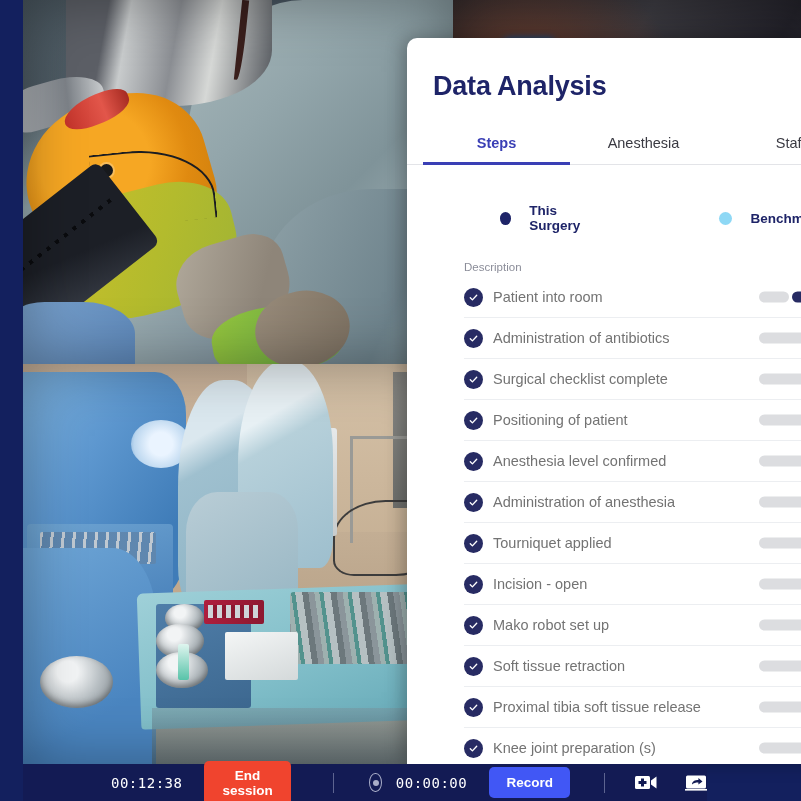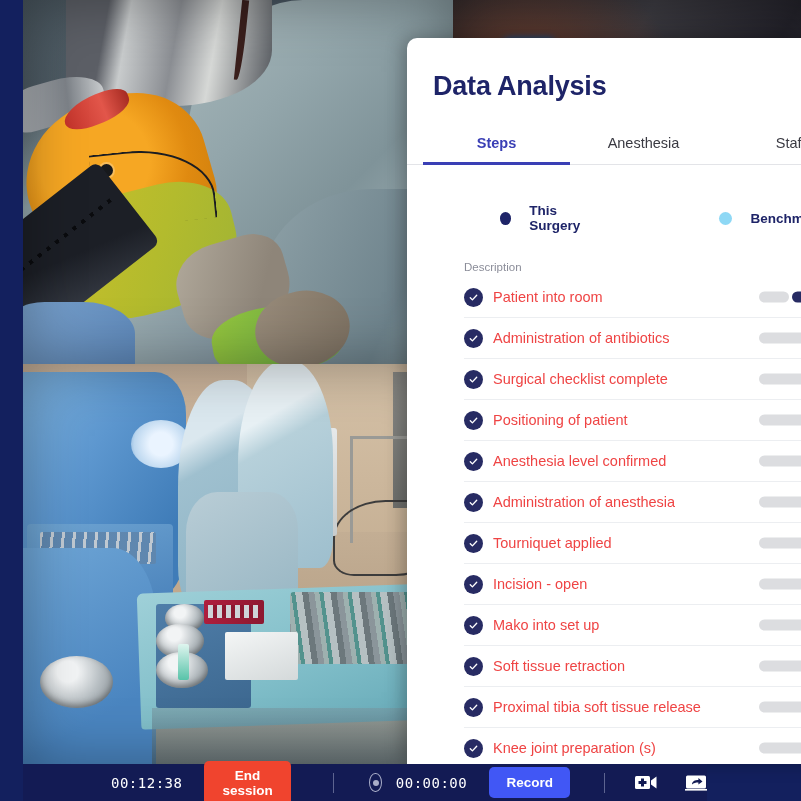--- a/index.html
+++ b/index.html
@@ -395,21 +395,21 @@
     background: #272b63;
     display: flex;
     align-items: center;
     justify-content: center;
     margin-right: 10px;
   }
   .check-icon svg { display: block; }
 
   .step-label {
     font-size: 14.5px;
-    color: #ef4444;
+    color: #737373;
     white-space: nowrap;
     overflow: hidden;
   }
 
   .bar-wrap {
     position: absolute;
     left: 295px;
     top: 50%;
     transform: translateY(-50%);
     display: flex;
@@ -685,21 +685,21 @@
           <div class="bar-wrap">
             <div class="bar-bench" style="width: 70.2px;"></div>
           </div>
         </div>
         <div class="step-row">
           <span class="check-icon">
             <svg width="11" height="11" viewBox="0 0 12 12">
               <path d="M2.5 6.3 L4.8 8.6 L9.5 3.6" fill="none" stroke="#ffffff" stroke-width="1.5" stroke-linecap="round" stroke-linejoin="round"></path>
             </svg>
           </span>
-          <span class="step-label">Mako into set up</span>
+          <span class="step-label">Mako robot set up</span>
           <div class="bar-wrap">
             <div class="bar-bench" style="width: 70.2px;"></div>
           </div>
         </div>
         <div class="step-row">
           <span class="check-icon">
             <svg width="11" height="11" viewBox="0 0 12 12">
               <path d="M2.5 6.3 L4.8 8.6 L9.5 3.6" fill="none" stroke="#ffffff" stroke-width="1.5" stroke-linecap="round" stroke-linejoin="round"></path>
             </svg>
           </span>

